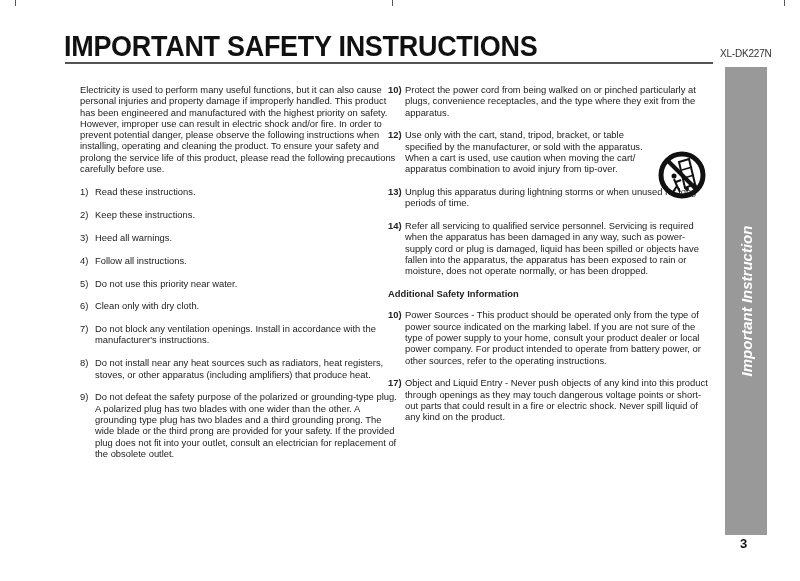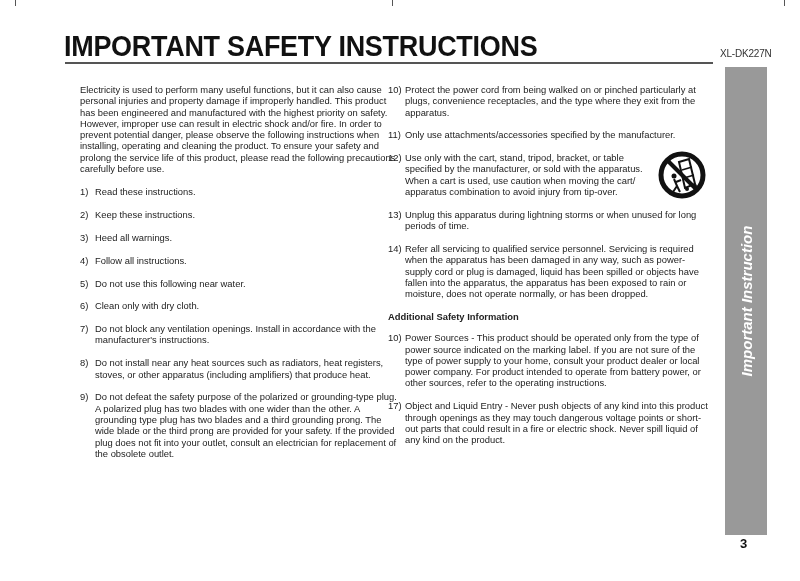--- a/index.html
+++ b/index.html
@@ -15,21 +15,21 @@
   .tab { position:absolute; left:725px; top:67px; width:42px; height:468px; background:#999; }
   .tab-label { position:absolute; left:50%; top:50%; transform:translate(-50%,-50%) rotate(-90deg);
                white-space:nowrap; color:#fff; font-weight:bold; font-style:italic; font-size:15px; }
   .pageno { position:absolute; left:740px; top:536px; font-weight:bold; font-size:13px; color:#111; }
   .col { position:absolute; font-size:9.4px; line-height:11.3px; }
   .col.left { left:72px; top:84px; width:320px;margin-left:8px; }
   .col.right { left:388px; top:84px; width:324px; }
   .intro { margin:0 0 12px 0; }
   .item { display:flex; margin:0 0 11.5px 0; }
   .item .num { flex:0 0 auto; min-width:12px; padding-right:3px; }
-  .right .item .num { min-width:14px; }
+  .right .item .num { min-width:14px;font-weight:bold; }
   .item .txt { flex:1 1 auto; }
   .subhead { font-weight:bold; margin:10px 0 10px 0; }
   .cart { position:absolute; left:657px; top:150px; width:50px; height:50px; }
 </style>
 </head>
 <body>
 
 <div class="crop" style="left:15px;"></div>
 <div class="crop" style="left:392px;"></div>
 <div class="crop" style="left:784px;"></div>
@@ -58,21 +58,21 @@
   <div class="item">
       <span class="num">3)</span>
       <span class="txt">Heed all warnings.</span>
     </div>
   <div class="item">
       <span class="num">4)</span>
       <span class="txt">Follow all instructions.</span>
     </div>
   <div class="item">
       <span class="num">5)</span>
-      <span class="txt">Do not use this following near water.</span>
+      <span class="txt">Do not use this priority near water.</span>
     </div>
   <div class="item">
       <span class="num">6)</span>
       <span class="txt">Clean only with dry cloth.</span>
     </div>
   <div class="item">
       <span class="num">7)</span>
       <span class="txt">Do not block any ventilation openings. Install in accordance with the manufacturer's instructions.</span>
     </div>
   <div class="item">
@@ -82,24 +82,20 @@
   <div class="item">
       <span class="num">9)</span>
       <span class="txt">Do not defeat the safety purpose of the polarized or grounding-type plug. A polarized plug has two blades with one wider than the other. A grounding type plug has two blades and a third grounding prong. The wide blade or the third prong are provided for your safety. If the provided plug does not fit into your outlet, consult an electrician for replacement of the obsolete outlet.</span>
     </div>
 </div>
 
 <div class="col right">
   <div class="item">
       <span class="num">10)</span>
       <span class="txt">Protect the power cord from being walked on or pinched particularly at plugs, convenience receptacles, and the type where they exit from the apparatus.</span>
-    </div>
-  <div class="item">
-      <span class="num">11)</span>
-      <span class="txt">Only use attachments/accessories specified by the manufacturer.</span>
     </div>
   <div class="item">
       <span class="num">12)</span>
       <span class="txt" style="padding-right:62px;">Use only with the cart, stand, tripod, bracket, or table specified by the manufacturer, or sold with the apparatus. When a cart is used, use caution when moving the cart/ apparatus combination to avoid injury from tip-over.</span>
     </div>
   <div class="item">
       <span class="num">13)</span>
       <span class="txt">Unplug this apparatus during lightning storms or when unused for long periods of time.</span>
     </div>
   <div class="item">

